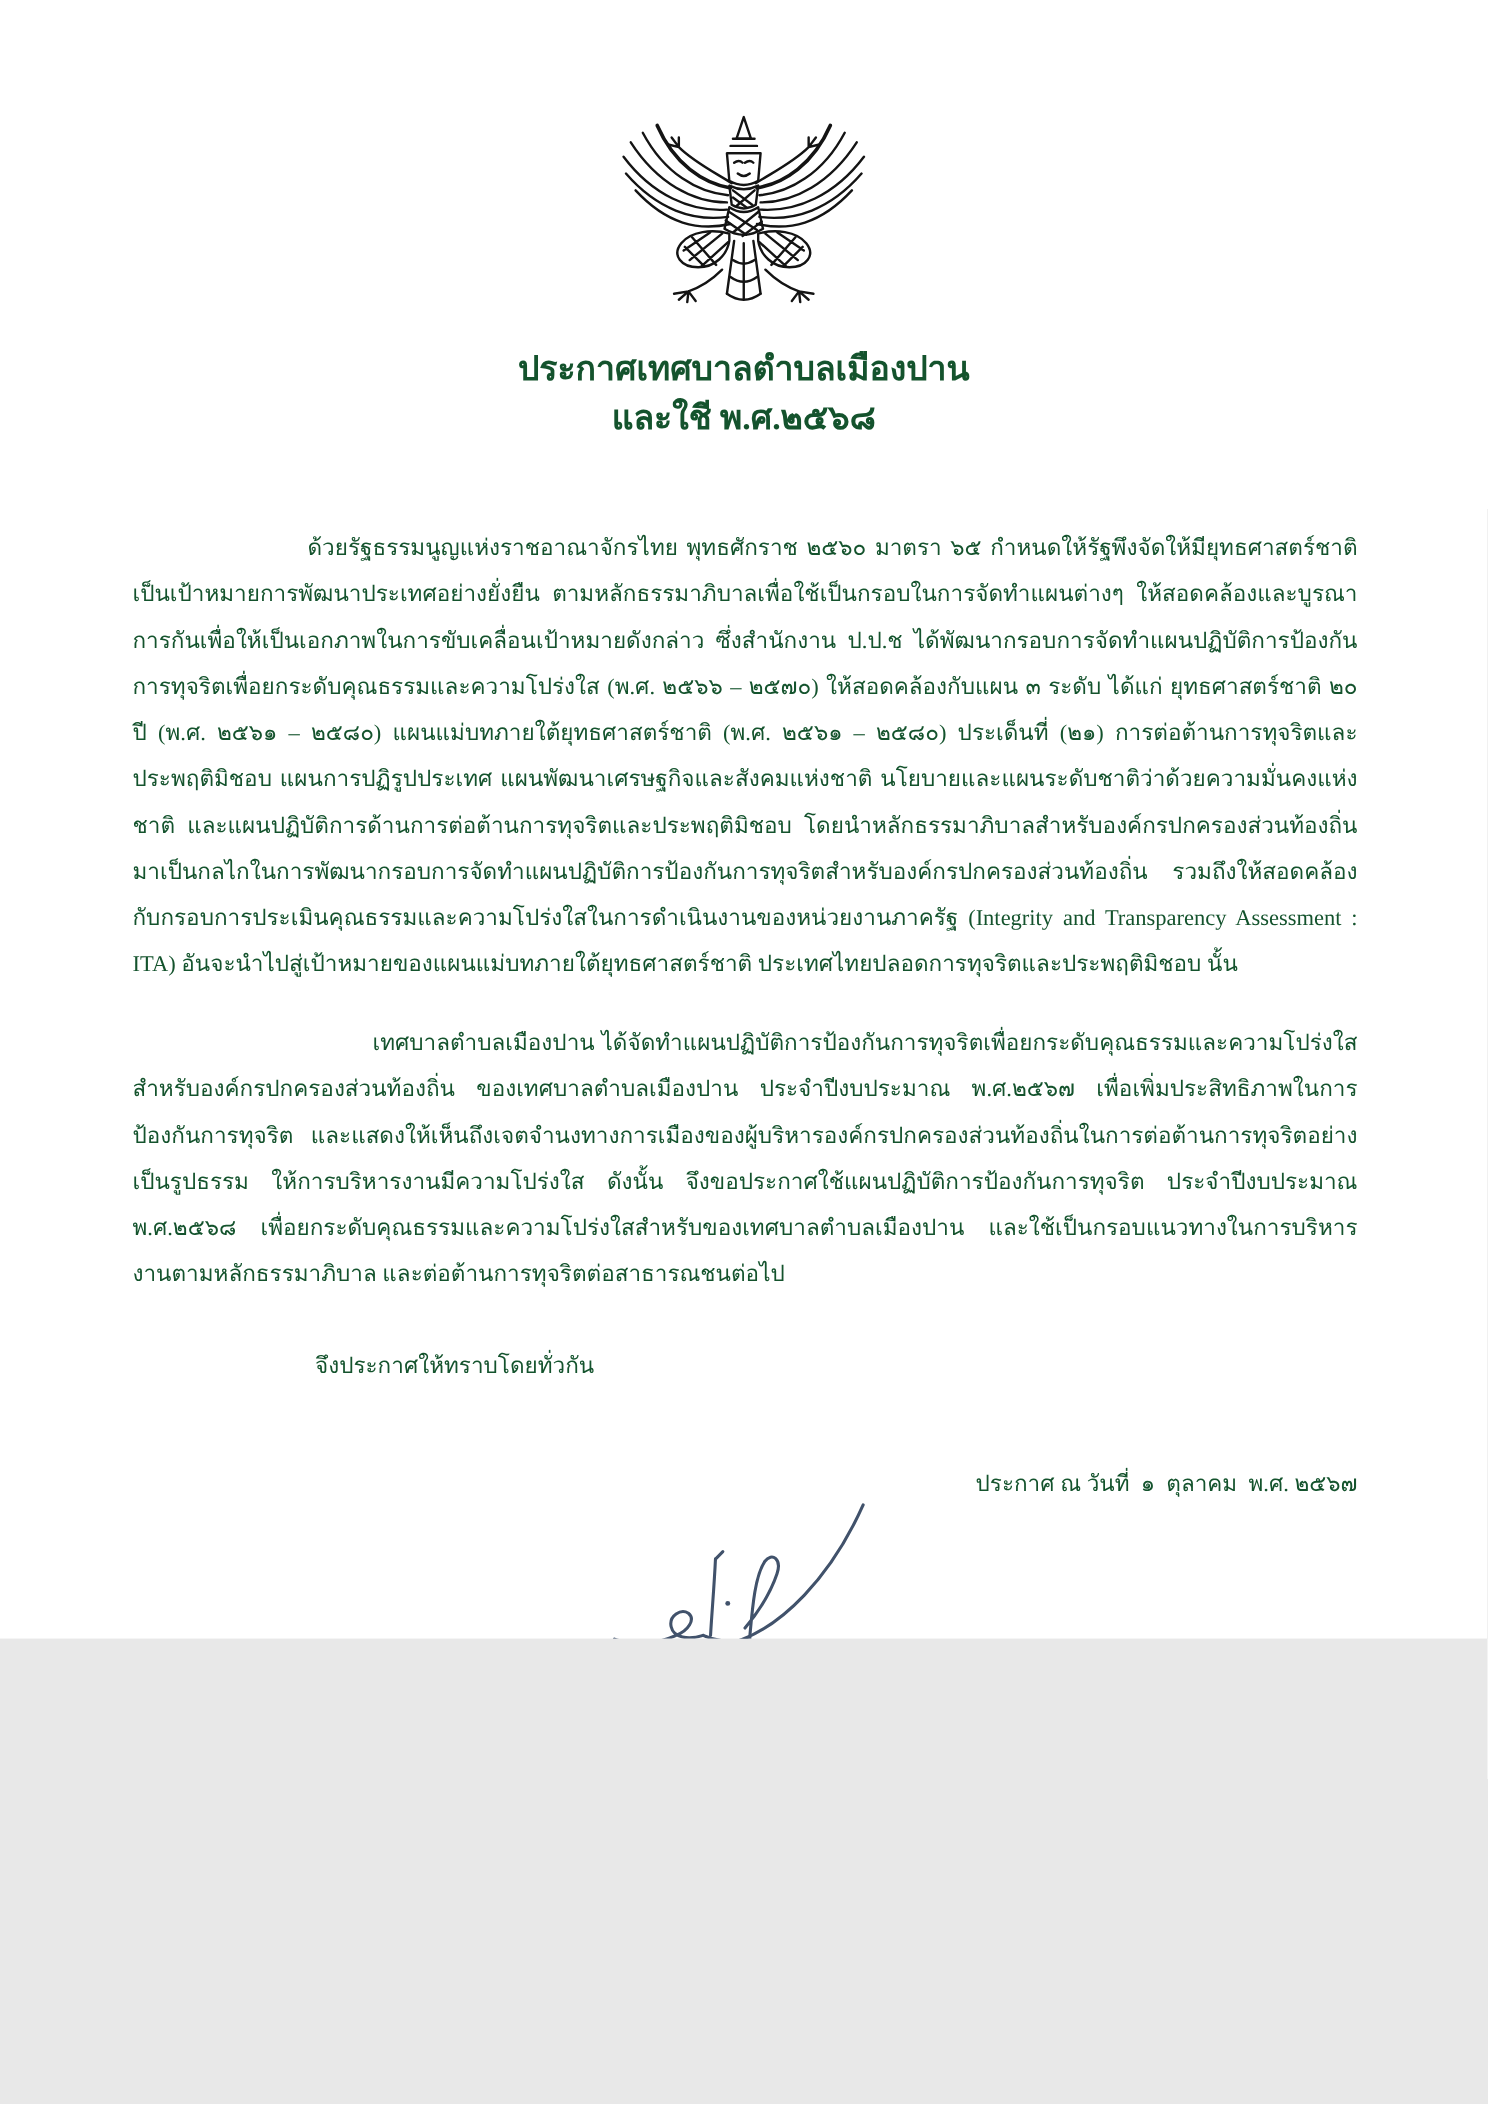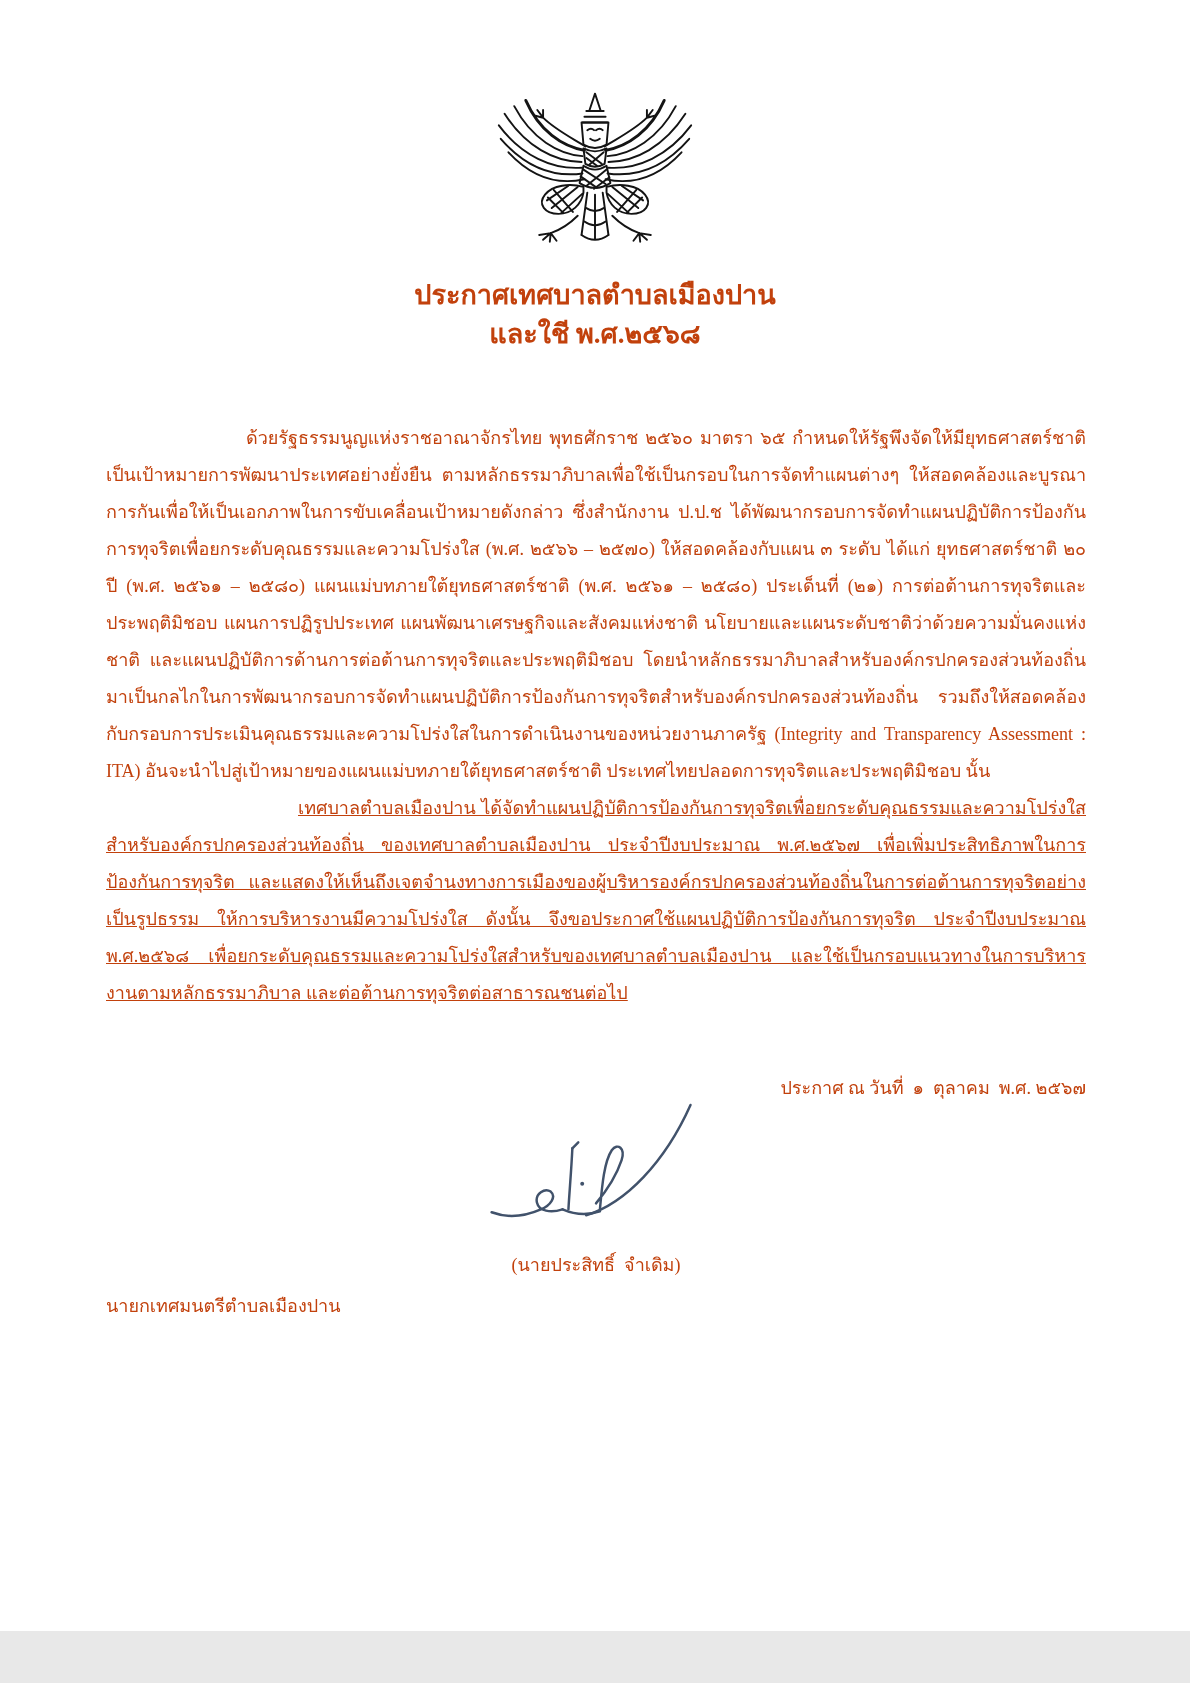--- a/index.html
+++ b/index.html
@@ -1,40 +1,40 @@
 <!DOCTYPE html>
 <html lang="th"><head>
 <meta charset="utf-8">
 <style>
   html,body{margin:0;padding:0;background:#e8e8e8;}
   .page{
     position:relative;
-    width:1190px;height:1631px;
+    width:1190px;height:1311px;
     margin:0 auto;
     background:#ffffff;
     font-family:"Liberation Serif","DejaVu Serif",serif;
-    color:#c2410c;
+    color:#14532d;
     overflow:hidden;
   }
   .emblem{
     position:absolute;top:90px;left:50%;transform:translateX(-50%);
   }
   .title-block{
     position:absolute;top:276px;left:0;width:100%;
     text-align:center;font-weight:bold;
     font-size:27px;line-height:39px;
   }
   .content{
     position:absolute;top:420px;left:106px;width:980px;
     font-size:18px;line-height:37px;
     text-align:justify;
   }
   .para{margin:0;}
   .p1{text-indent:140px;}
-  .p2{text-indent:192px;text-decoration:underline;}
+  .p2{text-indent:192px;margin-top:26px;}
   .closing{margin:36px 0 0 146px;text-align:left;}
   .date-line{text-align:right;margin-top:58px;white-space:pre-wrap;}
   .signature-wrap{text-align:center;height:128px;margin-top:-6px;}
   .signer-name{text-align:center;margin-top:18px;white-space:pre-wrap;}
   .signer-title{margin-top:4px;}
 </style>
 </head>
 <body>
 
 <div class="page">
@@ -76,20 +76,21 @@
   </div>
 
   <div class="title-block">
     <div>ประกาศเทศบาลตำบลเมืองปาน</div>
     <div>และใชี พ.ศ.๒๕๖๘</div>
   </div>
 
   <div class="content">
     <p class="para p1">ด้วยรัฐธรรมนูญแห่งราชอาณาจักรไทย พุทธศักราช ๒๕๖๐ มาตรา ๖๕ กำหนดให้รัฐพึงจัดให้มียุทธศาสตร์ชาติเป็นเป้าหมายการพัฒนาประเทศอย่างยั่งยืน  ตามหลักธรรมาภิบาลเพื่อใช้เป็นกรอบในการจัดทำแผนต่างๆ ให้สอดคล้องและบูรณาการกันเพื่อให้เป็นเอกภาพในการขับเคลื่อนเป้าหมายดังกล่าว ซึ่งสำนักงาน ป.ป.ช ได้พัฒนากรอบการจัดทำแผนปฏิบัติการป้องกันการทุจริตเพื่อยกระดับคุณธรรมและความโปร่งใส (พ.ศ. ๒๕๖๖ – ๒๕๗๐) ให้สอดคล้องกับแผน ๓ ระดับ ได้แก่ ยุทธศาสตร์ชาติ ๒๐ ปี (พ.ศ. ๒๕๖๑ – ๒๕๘๐) แผนแม่บทภายใต้ยุทธศาสตร์ชาติ (พ.ศ. ๒๕๖๑ – ๒๕๘๐) ประเด็นที่ (๒๑) การต่อต้านการทุจริตและประพฤติมิชอบ แผนการปฏิรูปประเทศ แผนพัฒนาเศรษฐกิจและสังคมแห่งชาติ นโยบายและแผนระดับชาติว่าด้วยความมั่นคงแห่งชาติ และแผนปฏิบัติการด้านการต่อต้านการทุจริตและประพฤติมิชอบ  โดยนำหลักธรรมาภิบาลสำหรับองค์กรปกครองส่วนท้องถิ่นมาเป็นกลไกในการพัฒนากรอบการจัดทำแผนปฏิบัติการป้องกันการทุจริตสำหรับองค์กรปกครองส่วนท้องถิ่น รวมถึงให้สอดคล้องกับกรอบการประเมินคุณธรรมและความโปร่งใสในการดำเนินงานของหน่วยงานภาครัฐ (Integrity and Transparency Assessment : ITA) อันจะนำไปสู่เป้าหมายของแผนแม่บทภายใต้ยุทธศาสตร์ชาติ ประเทศไทยปลอดการทุจริตและประพฤติมิชอบ นั้น</p>
     <p class="para p2">เทศบาลตำบลเมืองปาน ได้จัดทำแผนปฏิบัติการป้องกันการทุจริตเพื่อยกระดับคุณธรรมและความโปร่งใสสำหรับองค์กรปกครองส่วนท้องถิ่น ของเทศบาลตำบลเมืองปาน ประจำปีงบประมาณ พ.ศ.๒๕๖๗ เพื่อเพิ่มประสิทธิภาพในการป้องกันการทุจริต และแสดงให้เห็นถึงเจตจำนงทางการเมืองของผู้บริหารองค์กรปกครองส่วนท้องถิ่นในการต่อต้านการทุจริตอย่างเป็นรูปธรรม ให้การบริหารงานมีความโปร่งใส ดังนั้น จึงขอประกาศใช้แผนปฏิบัติการป้องกันการทุจริต ประจำปีงบประมาณ พ.ศ.๒๕๖๘ เพื่อยกระดับคุณธรรมและความโปร่งใสสำหรับของเทศบาลตำบลเมืองปาน และใช้เป็นกรอบแนวทางในการบริหารงานตามหลักธรรมาภิบาล และต่อต้านการทุจริตต่อสาธารณชนต่อไป</p>
+    <p class="para closing">จึงประกาศให้ทราบโดยทั่วกัน</p>
     <p class="para date-line">ประกาศ ณ วันที่  ๑  ตุลาคม  พ.ศ. ๒๕๖๗</p>
 
     <div class="signature-wrap">
       <svg width="240" height="128" viewBox="0 0 240 130">
         <g fill="none" stroke="#41526b" stroke-width="2.5" stroke-linecap="round">
           <path d="M14 113 C 30 119 48 117 64 110 C 74 106 80 97 74 92 C 68 88 58 94 60 103 C 62 112 74 114 86 110"></path>
           <path d="M96 48 C 95 70 93 92 92 110"></path>
           <path d="M96 48 l6 -6"></path>
           <circle cx="106" cy="84" r="2" fill="#41526b" stroke="none"></circle>
           <path d="M124 110 C 126 88 128 62 136 50 C 142 42 150 48 146 60 C 141 75 130 92 120 104"></path>

